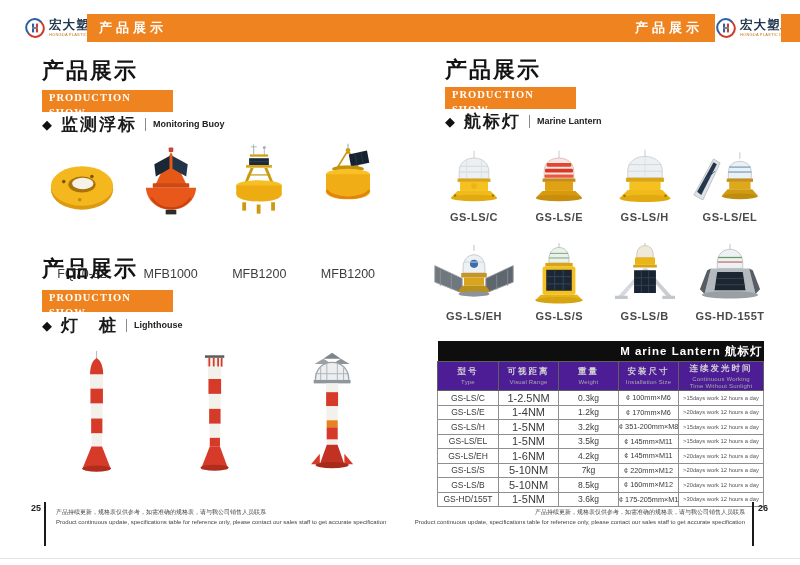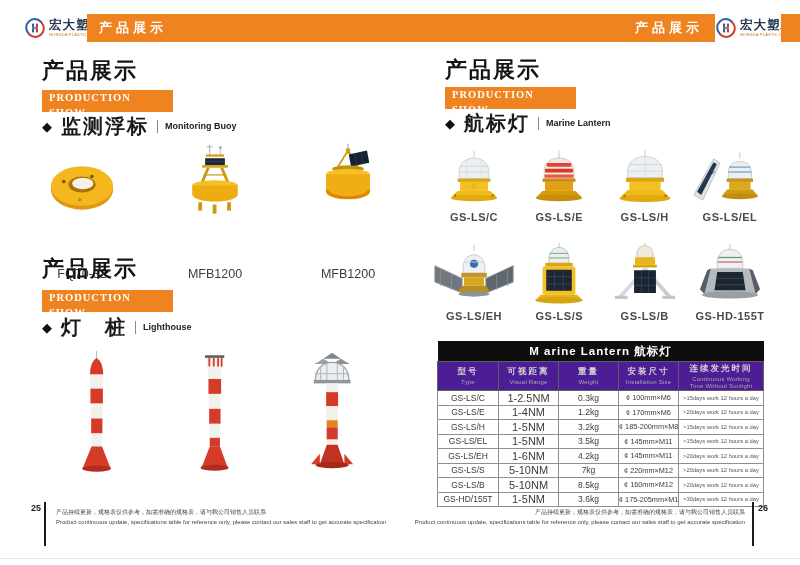--- a/index.html
+++ b/index.html
@@ -18,21 +18,21 @@
   .header-bar span{color:#fff;font-size:13px;font-weight:bold;letter-spacing:4px;}
   .header-end{position:absolute;left:781px;top:14px;width:19px;height:28px;background:#ee8320;}
   
   .sec-title{position:absolute;margin:0;font-family:"Liberation Serif",serif;font-weight:bold;
              font-size:22px;color:#141414;letter-spacing:2px;}
   .sec-banner{position:absolute;width:131px;height:22px;background:#ee8320;color:#fff;
               font-family:"Liberation Serif",serif;font-weight:bold;font-size:10.5px;
               letter-spacing:1px;word-spacing:5px;line-height:15px;padding-left:7px;box-sizing:border-box;}
   .cat-line{position:absolute;display:flex;align-items:center;}
   .diamond{font-size:13px;color:#111;margin-right:9px;line-height:1;}
-  .cat-cn{font-size:20px;font-weight:bold;color:#1a1a1a;letter-spacing:2px;white-space:pre;}
+  .cat-cn{font-size:17px;font-weight:bold;color:#1a1a1a;letter-spacing:2px;white-space:pre;}
   .cat-en{font-size:9px;font-weight:bold;color:#222;margin-left:8px;padding-left:7px;
           border-left:1.5px solid #8a8a8a;line-height:13px;}
   
   .prod-row{position:absolute;display:flex;justify-content:space-between;}
   .product{display:flex;flex-direction:column;align-items:center;}
   .product-img{display:flex;align-items:flex-end;justify-content:center;}
   .product-label{color:#3c3c3c;text-align:center;}
   .row-buoys .product{width:84px;gap:48px;}
   .row-buoys .product-img{height:74px;}
   .row-buoys .product-img svg{width:76px;}
@@ -40,21 +40,21 @@
   .row-lh .product{width:110px;}
   .row-lh .product-img{height:130px;}
   .row-lh .product-img svg{height:130px;}
   .row-lantern .product{width:80px;}
   .row-lantern .product-label{font-size:11px;font-weight:bold;color:#4a4a4a;letter-spacing:.5px;margin-top:4px;}
   #lantern-row-1 .product-img{height:62px;} #lantern-row-1 .product-img svg{width:74px;}
   #lantern-row-2 .product-img{height:66px;} #lantern-row-2 .product-img svg{width:82px;}
   
   .spec-table{position:absolute;left:437px;top:341px;width:326px;border-collapse:collapse;table-layout:fixed;}
   .tbl-title{background:#0e0e0e;color:#fff;font-size:11.5px;font-weight:bold;letter-spacing:1px;
-             height:18px;text-align:center;border:none;}
+             height:18px;text-align:right;border:none;}
   .spec-table thead tr.hdr th{background:#4c1d95;border:1px solid #5f5f5f;height:26px;
              vertical-align:middle;padding:1px 0;}
   .th-cn{font-size:8.5px;font-weight:bold;color:#d2d2d2;letter-spacing:2px;}
   .th-en{font-size:6px;font-weight:normal;color:#a9a9a9;margin-top:1px;letter-spacing:.2px;
          white-space:pre-line;line-height:6.5px;}
   .spec-table td{border:1px solid #8f8f8f;background:#fff;color:#3a3a3a;text-align:center;
                  height:13.5px;padding:0;overflow:hidden;white-space:nowrap;}
   td.c0{font-size:8.5px;} td.c1{font-size:11px;} td.c2{font-size:8.5px;margin-left:44px;}
   td.c3{font-size:7.3px;} td.c4{font-size:5.8px;color:#555;}
   
@@ -123,20 +123,35 @@
             <ellipse cx="50" cy="35" rx="18" ry="10.5" fill="#a87408"></ellipse>
             <ellipse cx="51" cy="33.5" rx="14" ry="7.5" fill="#f6f2ea"></ellipse>
             <circle cx="26" cy="31" r="2.4" fill="#7c5406"></circle>
             <circle cx="63" cy="24.5" r="2.4" fill="#7c5406"></circle>
             <circle cx="47" cy="55" r="2.4" fill="#c08c0c"></circle>
           </svg>
         </div>
     <div class="product-label">FQ70-32</div>
   </div>
 
+  <div class="product">
+    <div class="product-img">
+          <svg viewBox="0 0 100 92">
+            <rect x="47" y="2" width="6" height="6" rx="1" fill="#cc4433"></rect>
+            <polygon points="50,8 30,50 70,50" fill="#e65817"></polygon>
+            <polygon points="48,13 28,24 30,40 48,30" fill="#1a2836"></polygon>
+            <polygon points="52,13 72,24 70,40 52,30" fill="#223447"></polygon>
+            <rect x="26" y="49" width="48" height="6" rx="1" fill="#cf4814"></rect>
+            <path d="M17,55 h66 c-1,17 -15,29 -33,29 c-18,0 -32,-12 -33,-29 z" fill="#e8581a"></path>
+            <path d="M24,68 c6,9 15,14 26,14 c11,0 20,-5 26,-14" fill="none" stroke="#c4430e" stroke-width="2.5"></path>
+            <rect x="43" y="84" width="14" height="6" fill="#2b2b2b"></rect>
+          </svg>
+        </div>
+    <div class="product-label">MFB1000</div>
+  </div>
 
   <div class="product">
     <div class="product-img">
           <svg viewBox="0 0 100 96">
             <line x1="43" y1="2" x2="43" y2="15" stroke="#9aa" stroke-width="1.2"></line>
             <line x1="39" y1="5" x2="47" y2="5" stroke="#9aa"></line>
             <circle cx="57" cy="6" r="2" fill="#aab"></circle>
             <line x1="57" y1="8" x2="57" y2="16" stroke="#9aa"></line>
             <rect x="38" y="15" width="24" height="3" fill="#d3a013"></rect>
             <rect x="37" y="20" width="26" height="9" fill="#1b2a39"></rect>
@@ -473,21 +488,21 @@
           <td class="c0">GS-LS/E</td>
           <td class="c1">1-4NM</td>
           <td class="c2">1.2kg</td>
           <td class="c3">¢ 170mm×M6</td>
           <td class="c4">&gt;20days work 12 hours a day</td>
         </tr>
         <tr>
           <td class="c0">GS-LS/H</td>
           <td class="c1">1-5NM</td>
           <td class="c2">3.2kg</td>
-          <td class="c3">¢ 185-200mm×M8</td>
+          <td class="c3">¢ 351-200mm×M8</td>
           <td class="c4">&gt;15days work 12 hours a day</td>
         </tr>
         <tr>
           <td class="c0">GS-LS/EL</td>
           <td class="c1">1-5NM</td>
           <td class="c2">3.5kg</td>
           <td class="c3">¢ 145mm×M11</td>
           <td class="c4">&gt;15days work 12 hours a day</td>
         </tr>
         <tr>

